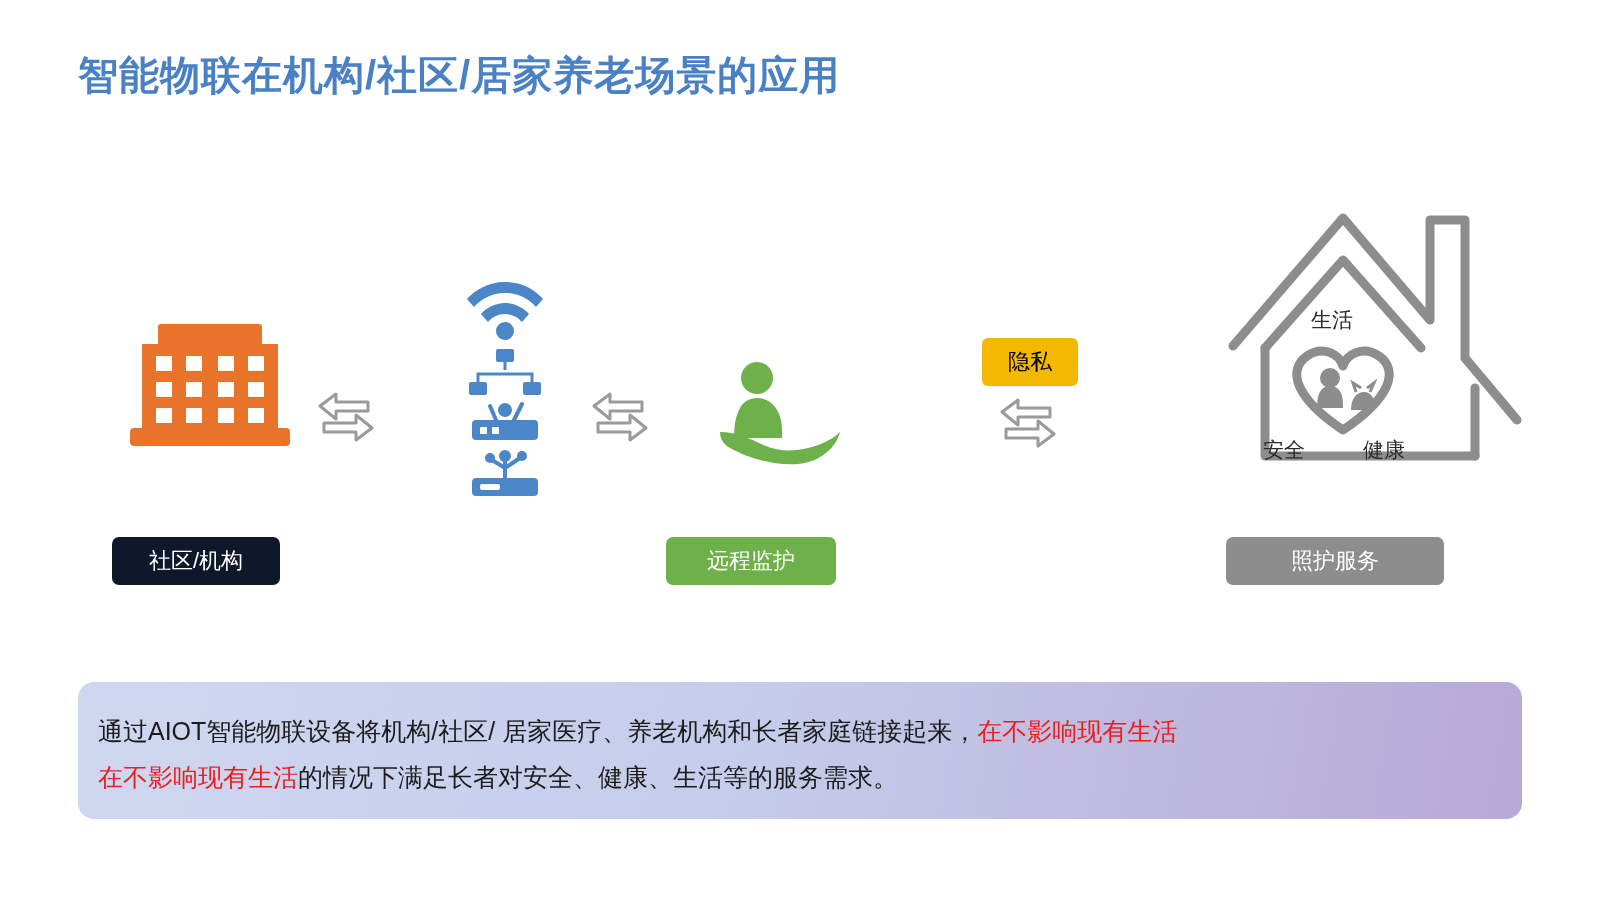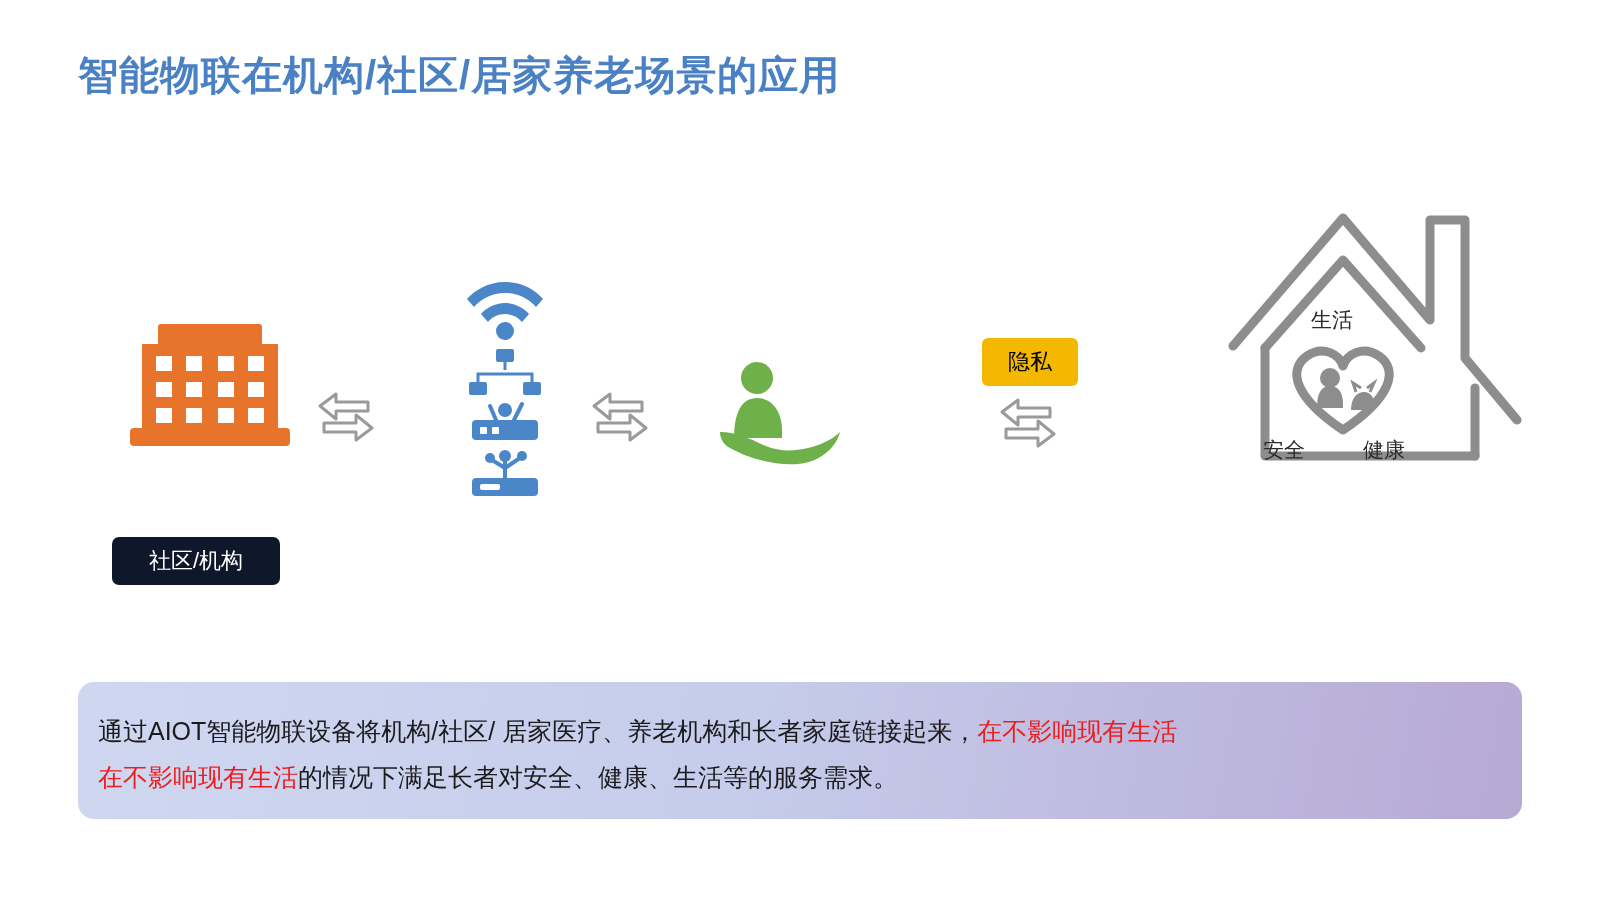--- a/index.html
+++ b/index.html
@@ -283,22 +283,24 @@
       </g>
     </svg>
     <div class="house-word" style="left:86px; top:108px;">生活</div>
     <div class="house-word" style="left:38px; top:238px;">安全</div>
     <div class="house-word" style="left:138px; top:238px;">健康</div>
   </div>
 
   <div class="pill" style="left:112px;  top:537px; width:168px; background:#0f172a;">社区/机构</div>
 
 
-
-
+  <div class="pill" style="left:666px;  top:537px; width:170px; background:#6eb14a;">远程监护</div>
+
+
+  <div class="pill" style="left:1226px; top:537px; width:218px; background:#8d8d8d;">照护服务</div>
 
 </div>
 
 <div id="caption">
   <p>
     <span>通过AIOT智能物联设备将机构/社区/ 居家医疗、养老机构和长者家庭链接起来，</span><span class="hl">在不影响现有生活</span><br>
     <span class="hl">在不影响现有生活</span><span>的情况下满足长者对安全、健康、生活等的服务需求。</span>
   </p>
 </div>
 

